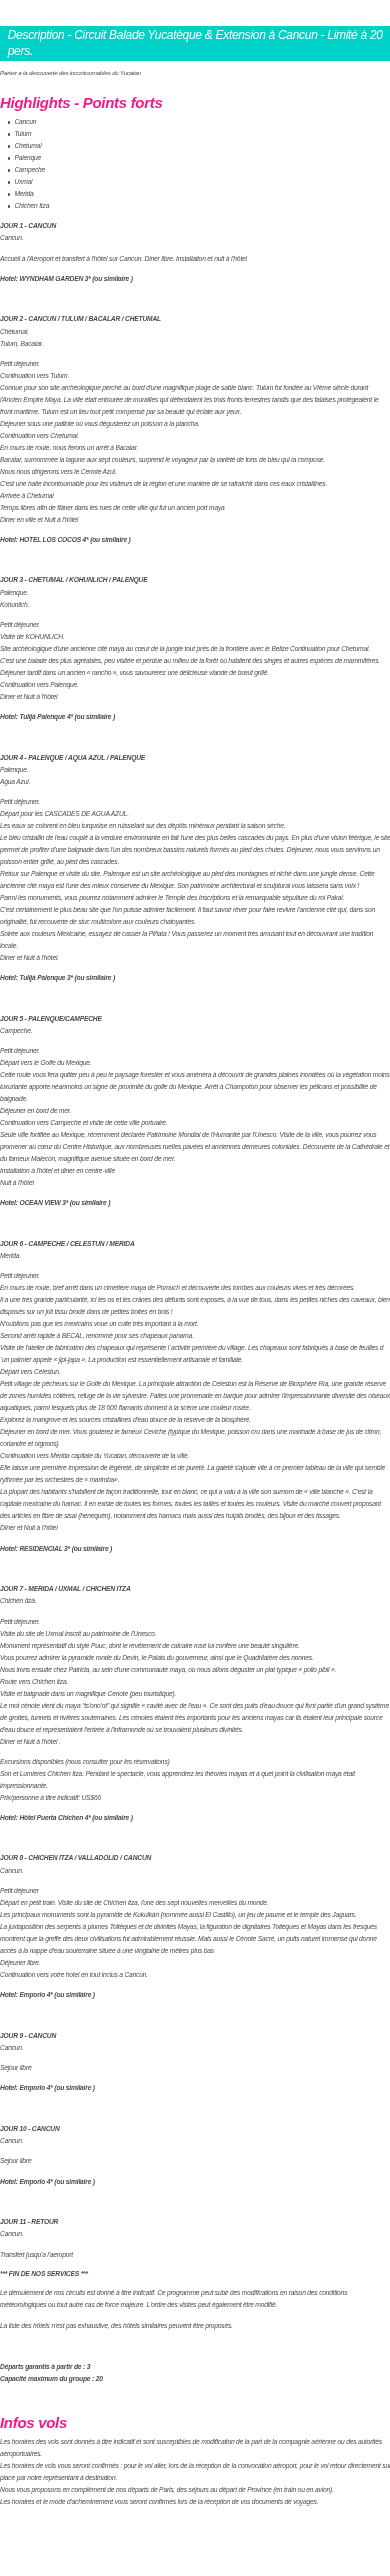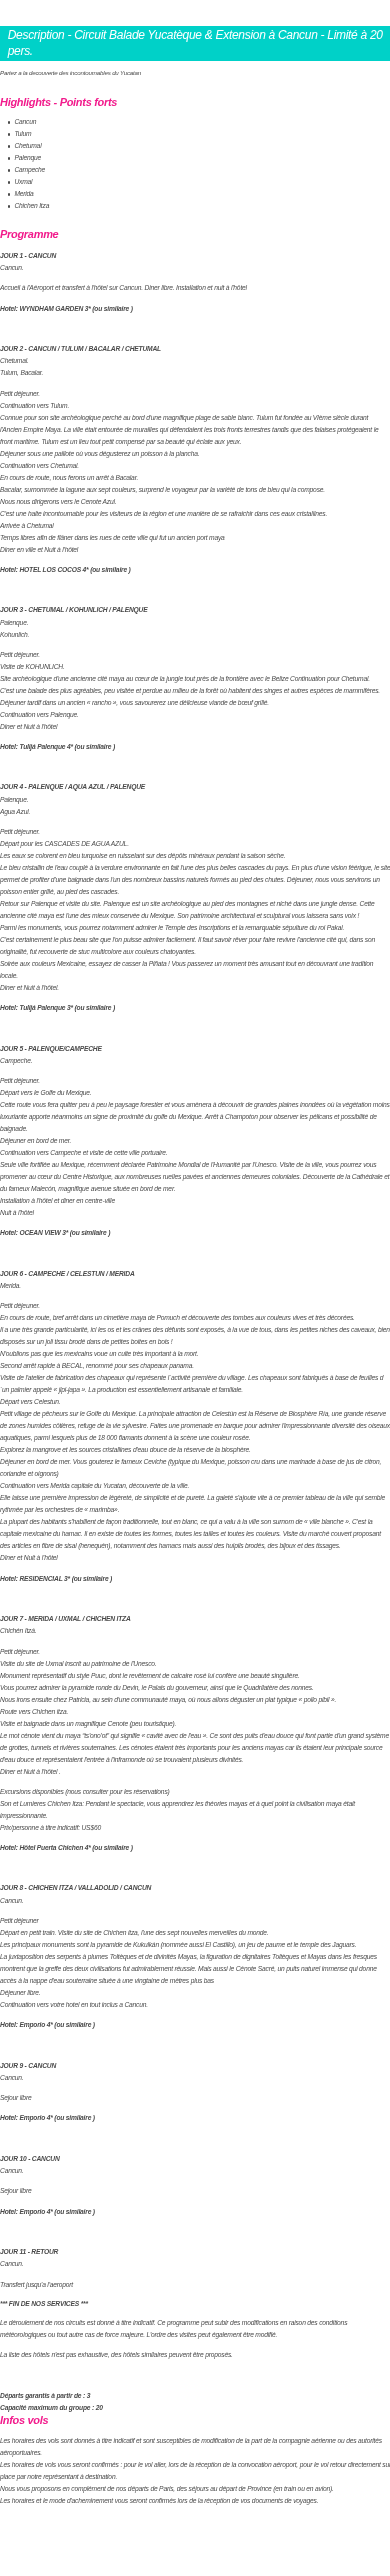--- a/index.html
+++ b/index.html
@@ -33,21 +33,21 @@
       letter-spacing: -0.3px;
     }
     .intro {
       margin: 6.7px 0 0 0;
       font-size: 6.2px;
       line-height: 9.3px;
       letter-spacing: -0.2px;
     }
     .section-heading {
       color: #f21b8c;
-      font-size: 11px;
+      font-size: 15px;
       line-height: 13.4px;
       font-weight: bold;
       font-style: italic;
       margin: 0;
       letter-spacing: -0.3px;
     }
     #highlights-heading { margin-top: 19px; }
     .highlights {
       list-style: none;
       margin: 6.2px 0 0 0;
@@ -107,21 +107,21 @@
     .departures {
       margin-top: 29px;
     }
     .departures p {
       font-weight: bold;
       font-size: 6.7px;
       line-height: 12px;
       margin: 0;
       letter-spacing: -0.2px;
     }
-    #infosvols-heading { }
+    #infosvols-heading { margin-top: 31px; }
     .infos-block { margin-top: 7.2px; }
   </style>
 </head>
 <body>
 
 <div class="page">
 
   <div class="title-bar">
     <h1>Description - Circuit Balade Yucatèque &amp; Extension à Cancun - Limité à 20 pers.</h1>
   </div>
@@ -133,21 +133,20 @@
     <li><span class="bullet"></span><span>Cancun</span></li>
     <li><span class="bullet"></span><span>Tulum</span></li>
     <li><span class="bullet"></span><span>Chetumal</span></li>
     <li><span class="bullet"></span><span>Palenque</span></li>
     <li><span class="bullet"></span><span>Campeche</span></li>
     <li><span class="bullet"></span><span>Uxmal</span></li>
     <li><span class="bullet"></span><span>Merida</span></li>
     <li><span class="bullet"></span><span>Chichen Itza</span></li>
   </ul>
 
-  <h2 id="programme-heading" class="section-heading">Programme</h2>
 
   <div class="day">
     <p class="day-title">JOUR 1 - CANCUN</p>
     <p class="line">Cancun.</p>
     <div class="gap"></div>
     <p class="line">Accueil à l'Aéroport et transfert à l'hôtel sur Cancun. Diner libre. Installation et nuit à l'hôtel</p>
     <div class="gap"></div>
     <p class="hotel">Hotel: WYNDHAM GARDEN 3* (ou similaire )</p>
   </div>
 

